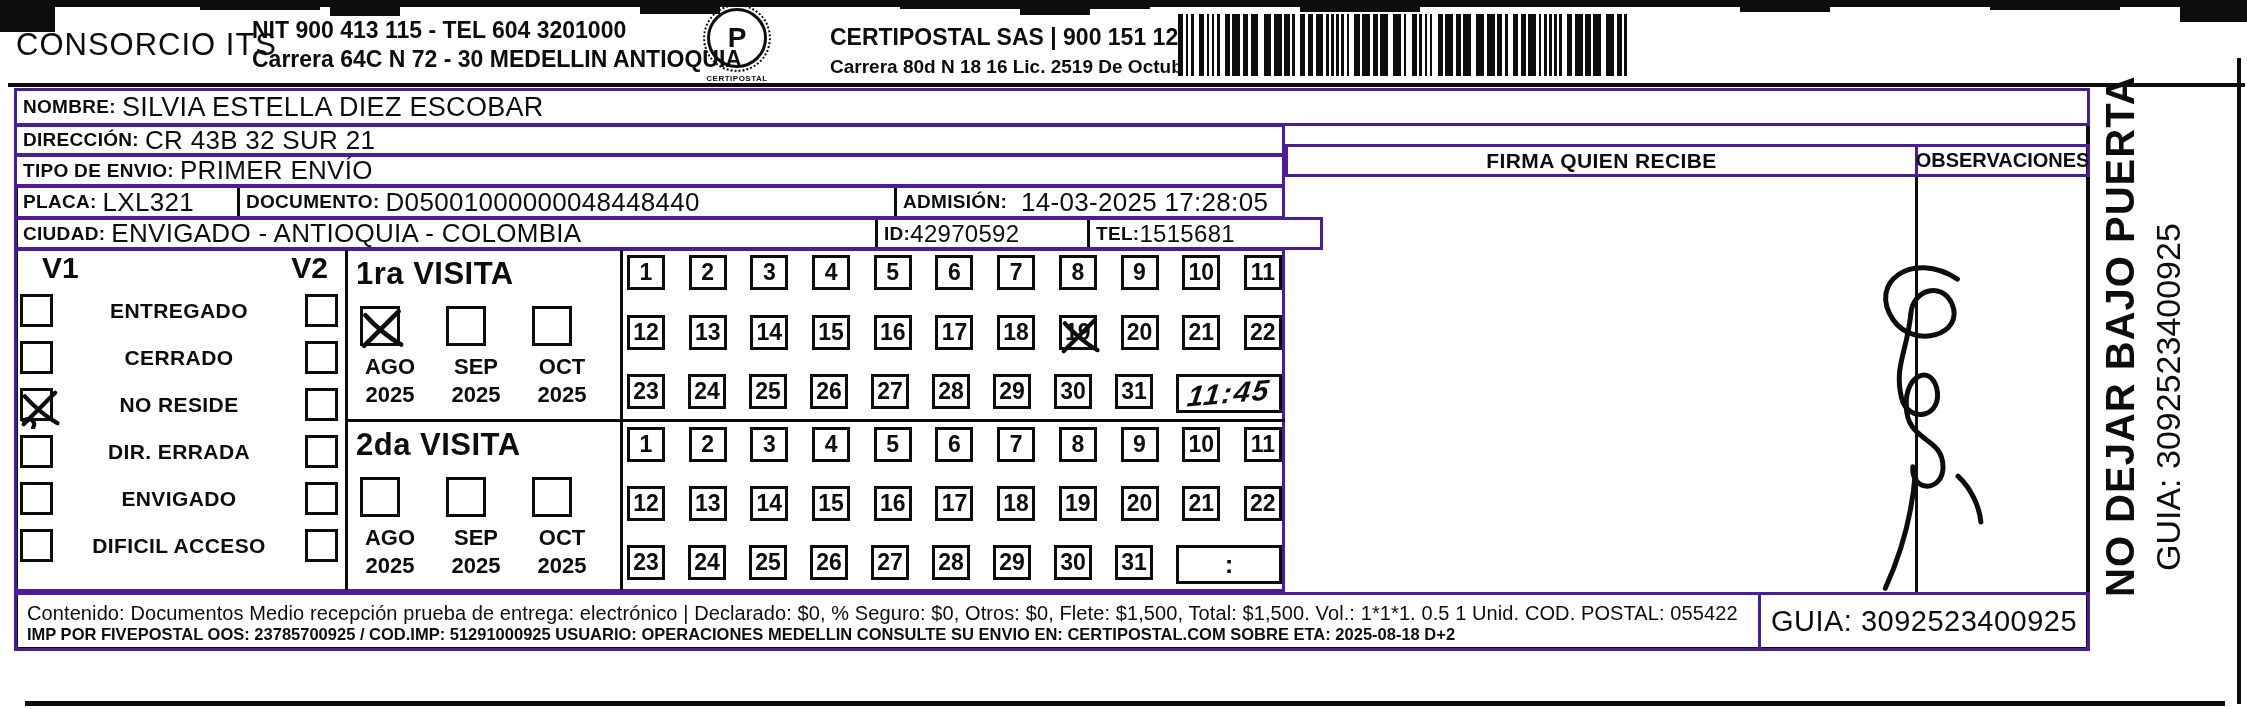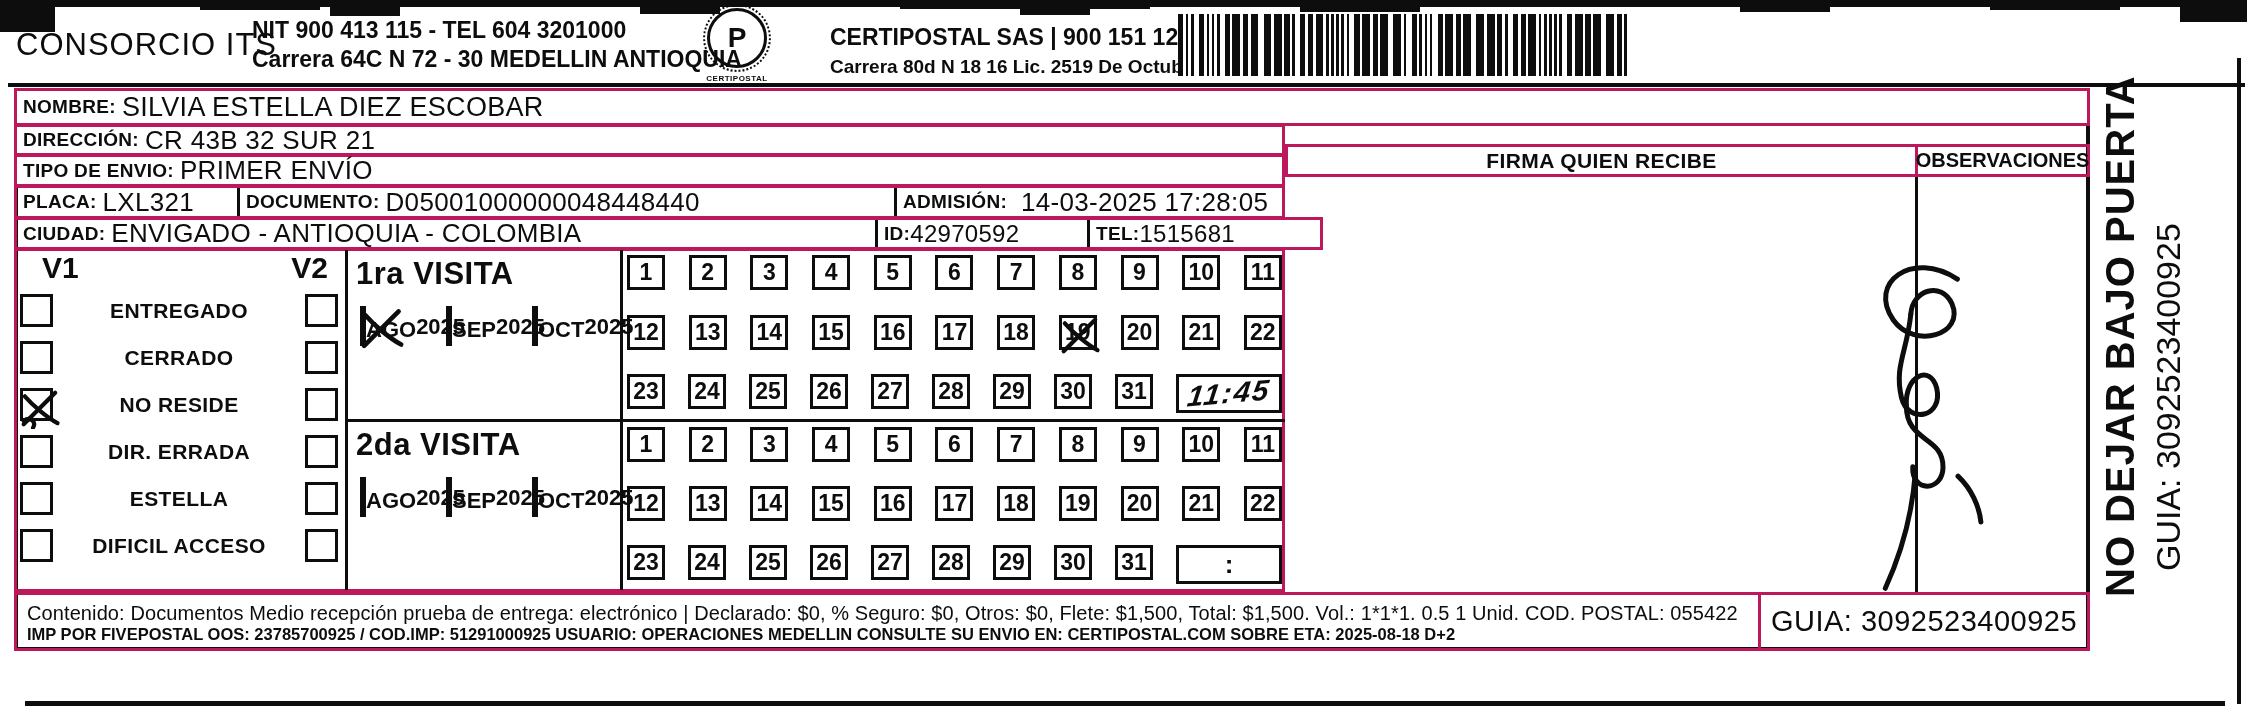--- a/index.html
+++ b/index.html
@@ -2,21 +2,21 @@
 <html><head>
 <meta charset="utf-8">
 <style>
   html,body{margin:0;padding:0;background:#e8e8e8;}
   #canvas{
     position:relative;width:2247px;height:709px;background:#ffffff;
     font-family:"Liberation Sans", sans-serif;color:#0d0d0d;overflow:hidden;
   }
   .abs{position:absolute;}
   .ink{background:#0d0d0d;}
-  .bx{border:3px solid #be185d;box-sizing:border-box;}
+  .bx{border:3px solid #4c1d95;box-sizing:border-box;}
   .bx4{border:4px solid #0d0d0d;box-sizing:border-box;}
 
   
   .company{font-size:31px;letter-spacing:1px;}
   .nitline{font-size:23px;font-weight:600;line-height:29px;white-space:nowrap;}
   .certline1{font-size:23px;font-weight:600;white-space:nowrap;}
   .certline2{font-size:19px;font-weight:600;white-space:nowrap;margin-top:5px;}
   .logo-circle{width:54px;height:54px;border:3px solid #0d0d0d;border-radius:50%;
     outline:2px dotted #0d0d0d;outline-offset:2px;display:flex;align-items:center;justify-content:center;
     font-weight:bold;font-size:28px;}
@@ -36,21 +36,21 @@
 
   
   .v1v2{display:flex;justify-content:space-between;font-size:30px;font-weight:bold;padding:0 12px 0 24px;height:34px;line-height:30px;}
   .status-row{display:flex;align-items:center;height:47px;padding:0 2px;}
   .status-label{flex:1;text-align:center;font-weight:bold;font-size:21px;letter-spacing:.4px;}
   .chk{width:33px;height:33px;border:3px solid #0d0d0d;box-sizing:border-box;position:relative;flex:none;}
 
   
   .vtitle{font-size:31px;font-weight:bold;letter-spacing:.5px;margin:0 0 14px 4px;}
   .months{display:flex;gap:14px;padding-left:2px;}
-  .munit{width:72px;display:flex;flex-direction:row;align-items:center;}
+  .munit{width:72px;display:flex;flex-direction:column;align-items:center;}
   .mbox{width:40px;height:40px;border:3px solid #0d0d0d;box-sizing:border-box;position:relative;align-self:flex-start;margin-left:6px;}
   .mname{font-size:22px;font-weight:bold;margin-top:8px;}
   .myear{font-size:22px;font-weight:bold;margin-top:2px;}
 
   
   .dgrid{display:flex;flex-direction:column;justify-content:space-between;padding:3px 0;box-sizing:border-box;}
   .drow{display:flex;justify-content:space-between;}
   .day{width:38px;height:35px;border:3px solid #0d0d0d;box-sizing:border-box;
     display:flex;align-items:center;justify-content:center;font-size:23px;font-weight:600;position:relative;}
   .tbox{width:106px;height:39px;border:3px solid #0d0d0d;box-sizing:border-box;
@@ -298,21 +298,21 @@
           <div class="status-label">NO RESIDE</div>
           <span class="chk"></span>
         </div>
         <div class="status-row">
           <span class="chk"></span>
           <div class="status-label">DIR. ERRADA</div>
           <span class="chk"></span>
         </div>
         <div class="status-row">
           <span class="chk"></span>
-          <div class="status-label">ESTELLA</div>
+          <div class="status-label">ENVIGADO</div>
           <span class="chk"></span>
         </div>
         <div class="status-row">
           <span class="chk"></span>
           <div class="status-label">DIFICIL ACCESO</div>
           <span class="chk"></span>
         </div>
       </div>
   </div>
 

